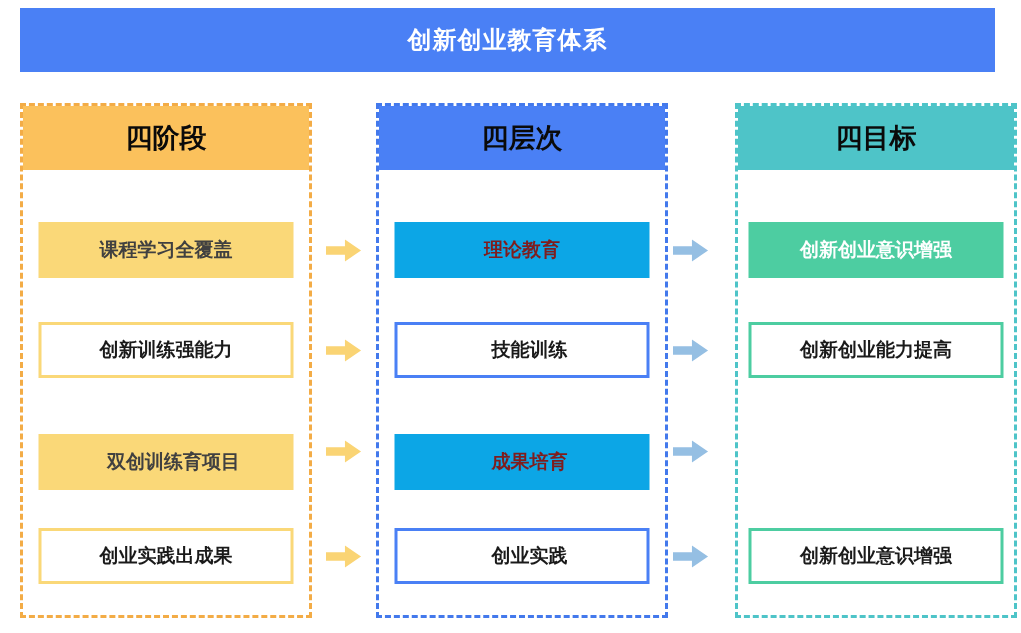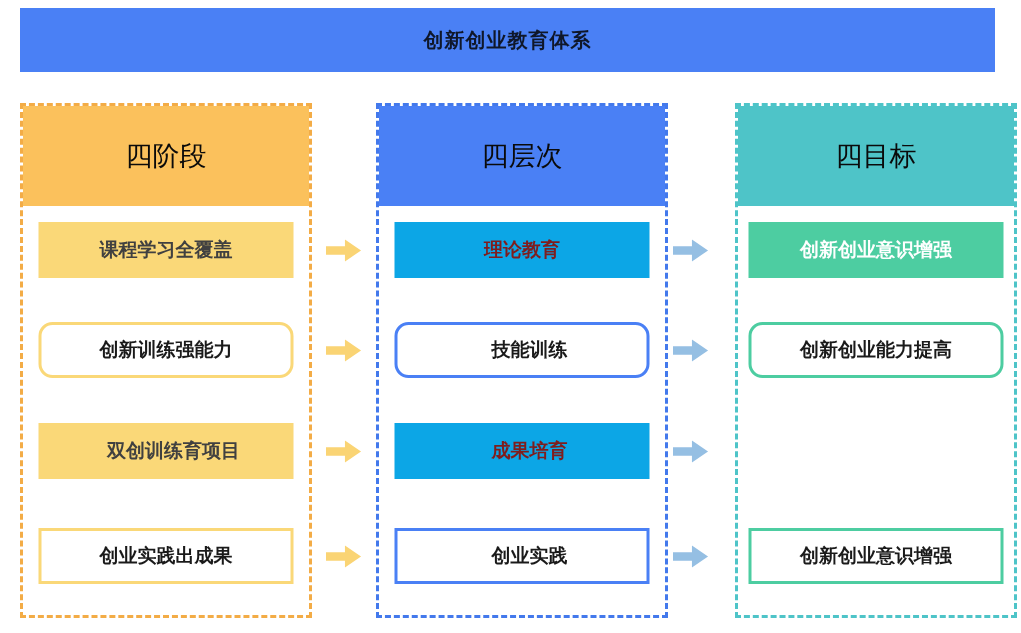--- a/index.html
+++ b/index.html
@@ -13,53 +13,53 @@
     overflow: hidden;
   }
   .title-bar {
     position: absolute;
     left: 20px; top: 8px;
     width: 975px; height: 64px;
     background: #4A80F5;
     display: flex; align-items: center; justify-content: center;
   }
   .title-bar span {
-    font-size: 20px; font-weight: bold; color: #0f172a;
+    font-size: 24px; font-weight: bold; color: #ffffff;
     letter-spacing: 1px;
   }
   .col {
     position: absolute;
     top: 103px;
     height: 515px;
     background: #ffffff;
   }
   .col1 { left: 20px;  width: 292px; border: 3px dashed #F3AC46; }
   .col2 { left: 376px; width: 292px; border: 3px dashed #4379EC; }
   .col3 { left: 735px; width: 282px; border: 3px dashed #4EC4C8; }
   .col-header {
     position: absolute;
     left: 0; top: 0; right: 0;
-    height: 100px;
+    height: 64px;
     display: flex; align-items: center; justify-content: center;
-    font-size: 27px; font-weight: normal; color: #0a0a0a;
+    font-size: 27px; font-weight: bold; color: #0a0a0a;
   }
   .col1 .col-header { background: #FBC15C; }
   .col2 .col-header { background: #4A80F5; }
   .col3 .col-header { background: #4EC4C8; }
   .box {
     position: absolute;
     left: 50%;
     transform: translateX(-50%);
     width: 255px; height: 56px;
     display: flex; align-items: center; justify-content: center;
     font-size: 19px; font-weight: bold;
   }
   .r1 { top: 116px; }
-  .r2 { top: 216px; border-radius: 14px; }
-  .r3 { top: 317px; padding-left: 15px; }
+  .r2 { top: 216px; }
+  .r3 { top: 328px; padding-left: 15px; }
   .r4 { top: 422px; text-align: center; }
   .col1 .box.filled   { background: #FAD878; color: #404040; }
   .col1 .box.outlined { background: #ffffff; border: 3px solid #FAD878; color: #1a1a1a; }
   .col2 .box.filled   { background: #0CA6E6; color: #7f1d1d; }
   .col2 .box.outlined { background: #ffffff; border: 3px solid #4A80F5; color: #1a1a1a; padding-left: 15px; }
   .col3 .box.filled   { background: #4DCDA1; color: #ffffff; }
   .col3 .box.outlined { background: #ffffff; border: 3px solid #4DCDA1; color: #1a1a1a; }
   .arrow {
     position: absolute;
     width: 36px; height: 25px;

